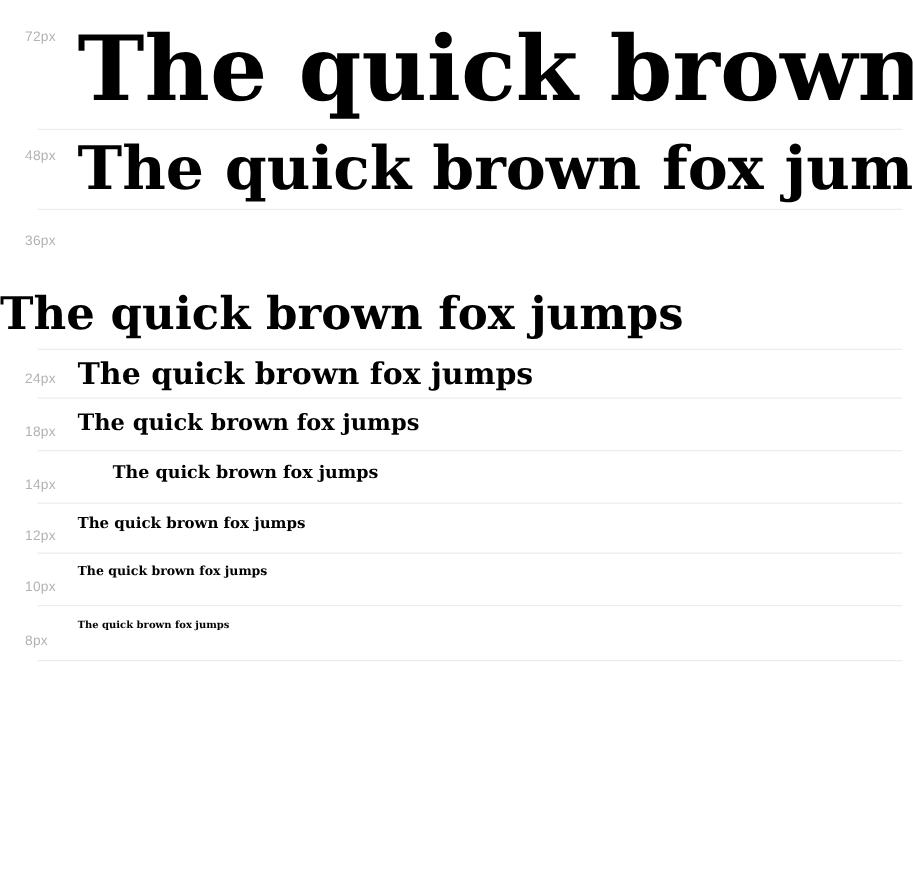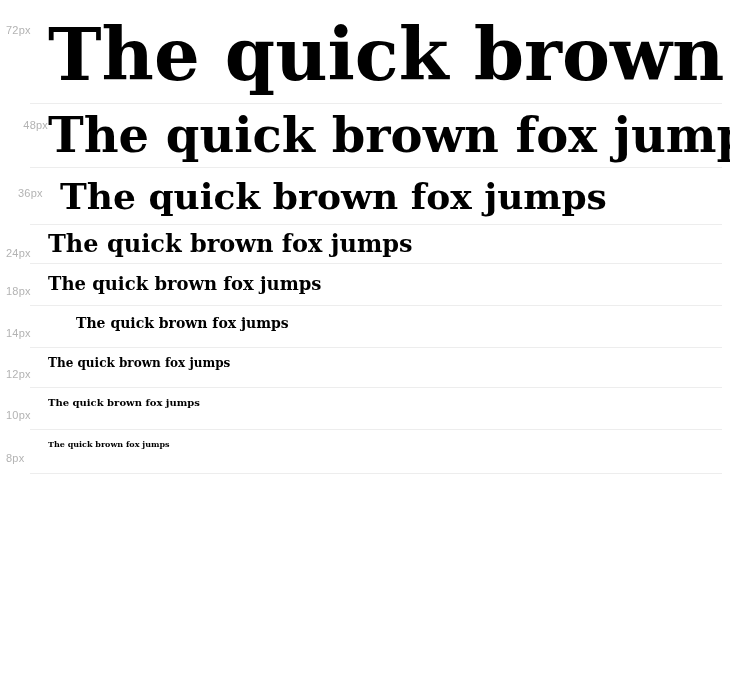--- a/index.html
+++ b/index.html
@@ -16,21 +16,21 @@
   .waterfall {
     padding-top: 10px;
   }
   .row {
     position: relative;
     display: flex;
     align-items: flex-start;
   }
   .size-label {
     flex: 0 0 42px;
-    margin-left: 6px;
+    margin-left: 20px;
     padding-top: 13px;
     font-size: 11px;
     line-height: 11px;
     color: #b3b3b3;
     letter-spacing: 0.2px;
   }
   .sample-text {
     flex: 1 1 auto;
     min-width: 0;
     overflow: hidden;
@@ -42,23 +42,23 @@
   }
   .row-divider {
     position: absolute;
     left: 30px;
     right: 8px;
     bottom: 0;
     height: 1px;
     background: #ededed;
   }
   .fs-72 { padding: 2px 0 6px; }  .fs-72 .sample-text { font-size: 72px; }
-  .fs-48 { padding: 3px 0; text-align: right; }      .fs-48 .sample-text { font-size: 48px; }
-  .fs-36 { padding: 7px 12px; }      .fs-36 .sample-text { font-size: 36px; }
-  .fs-24 { padding: 5px 0; align-items: flex-end; }      .fs-24 .sample-text { font-size: 24px; }
+  .fs-48 { padding: 3px 0; }      .fs-48 .sample-text { font-size: 48px; }
+  .fs-36 { padding: 7px 0; flex-direction: column; }      .fs-36 .sample-text { font-size: 36px; }
+  .fs-24 { padding: 5px 0; }      .fs-24 .sample-text { font-size: 24px; }
   .fs-18 { padding: 9px 0; }      .fs-18 .sample-text { font-size: 18px; }
   .fs-14 { padding: 9px 0; gap: 28px; }      .fs-14 .sample-text { font-size: 14px; }
   .fs-12 { padding: 8px 0; }      .fs-12 .sample-text { font-size: 12px; }
   .fs-10 { padding: 9px 0; }      .fs-10 .sample-text { font-size: 10px; }
   .fs-8  { padding: 10px 0; }     .fs-8  .sample-text { font-size: 8px; }
 </style>
 </head>
 <body>
 
 <div class="waterfall">

